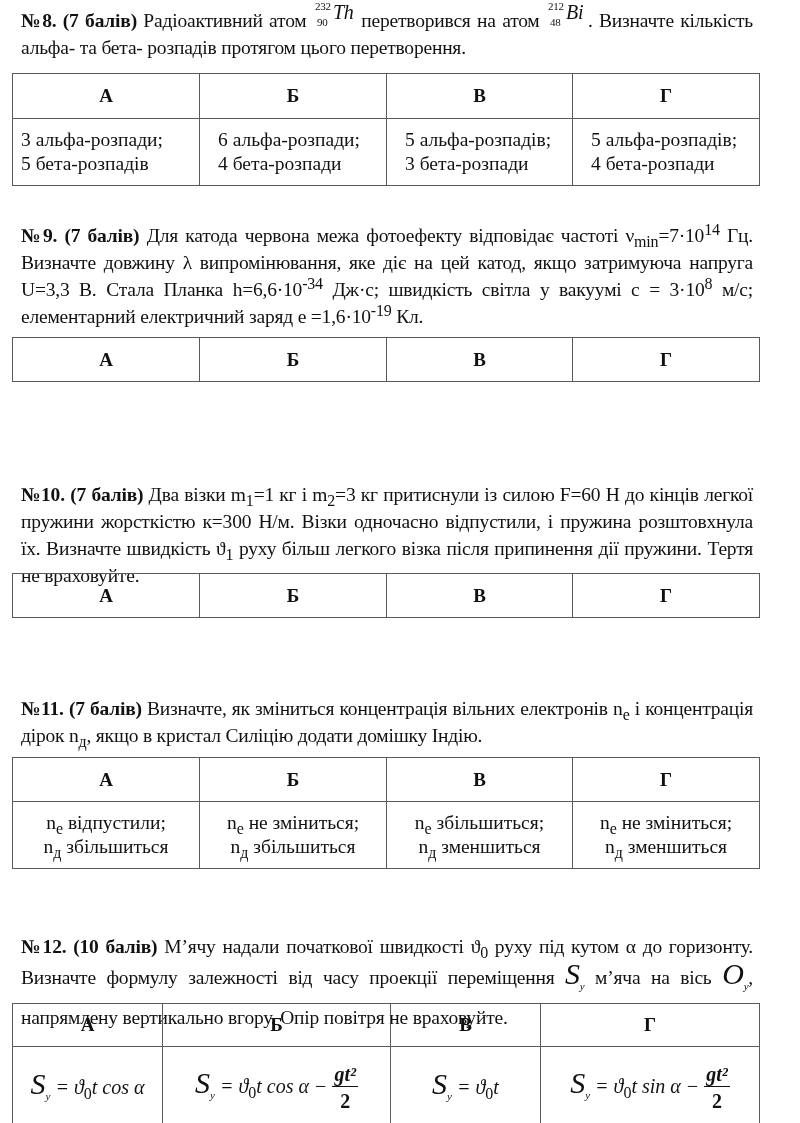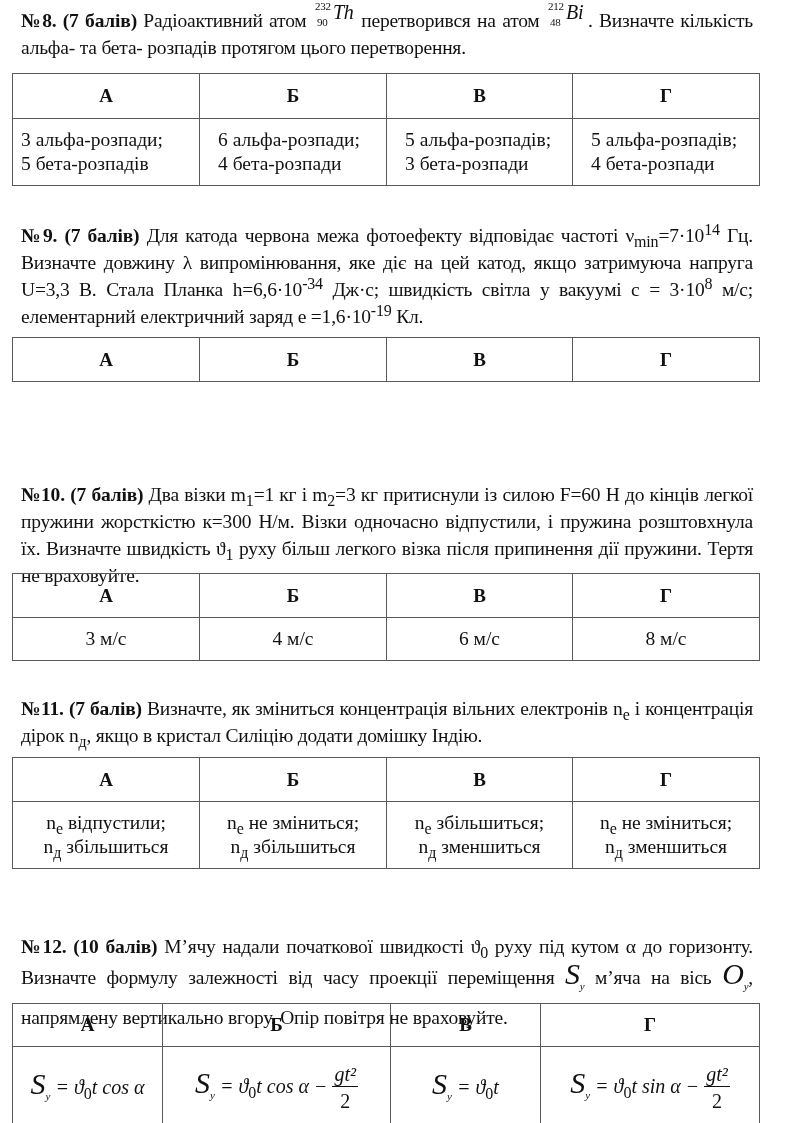--- a/index.html
+++ b/index.html
@@ -31,21 +31,21 @@
     border-collapse: collapse; table-layout: fixed;
   }
   table.ans td, table.ans th {
     border: 1.5px solid #5a5a5a;
     padding: 0; text-align: center; vertical-align: middle;
     font-size: 19.5px;
   }
   table.ans th { font-weight: bold; font-size: 19px; }
   table.ans td.left { text-align: left; padding-left: 8px; line-height: 24px; }
   table.ans td.two { line-height: 24px; }
-  .frac { display: inline-block; vertical-align: middle; text-align: center; font-style: italic; }
+  .frac { display: inline-block; vertical-align: middle; text-align: center; font-style: italic; font-weight: bold; }
   .frac .n { display: block; border-bottom: 1px solid #111; padding: 0 2px; line-height: 24px; }
   .frac .d { display: block; font-style: normal; line-height: 28px; }
   .formula { font-size: 20px; white-space: nowrap; }
 </style>
 </head>
 <body>
 
 <div class="para" style="top:7px;">
   <span class="num">№8.</span>
   <span class="pts">(7 балів)</span><span> Радіоактивний атом </span><span class="nuc"><span class="a">232</span><span class="z">90</span><span class="sym">Th</span></span><span> перетворився на атом </span><span class="nuc"><span class="a">212</span><span class="z">48</span><span class="sym">Bi</span></span><span>. Визначте кількість альфа- та бета- розпадів протягом цього перетворення.</span>
@@ -108,26 +108,20 @@
       <col style="width:186px">
       <col style="width:187px">
     </colgroup>
   <tbody>
       <tr style="height:44px">
     <th>А</th>
     <th>Б</th>
     <th>В</th>
     <th>Г</th>
   </tr>
-  <tr style="height:43px">
-    <td>3 м/с</td>
-    <td>4 м/с</td>
-    <td>6 м/с</td>
-    <td>8 м/с</td>
-  </tr>
 </tbody>
   </table>
 
 <div class="para" style="top:695px;">
   <span class="num">№11.</span>
   <span class="pts">(7 балів)</span><span> Визначте, як зміниться концентрація вільних електронів n</span><sub>е</sub><span> і концентрація дірок n</span><sub>д</sub><span>, якщо в кристал Силіцію додати домішку Індію.</span>
 </div>
 
 <table class="ans" style="top:757px;">
   <colgroup>

